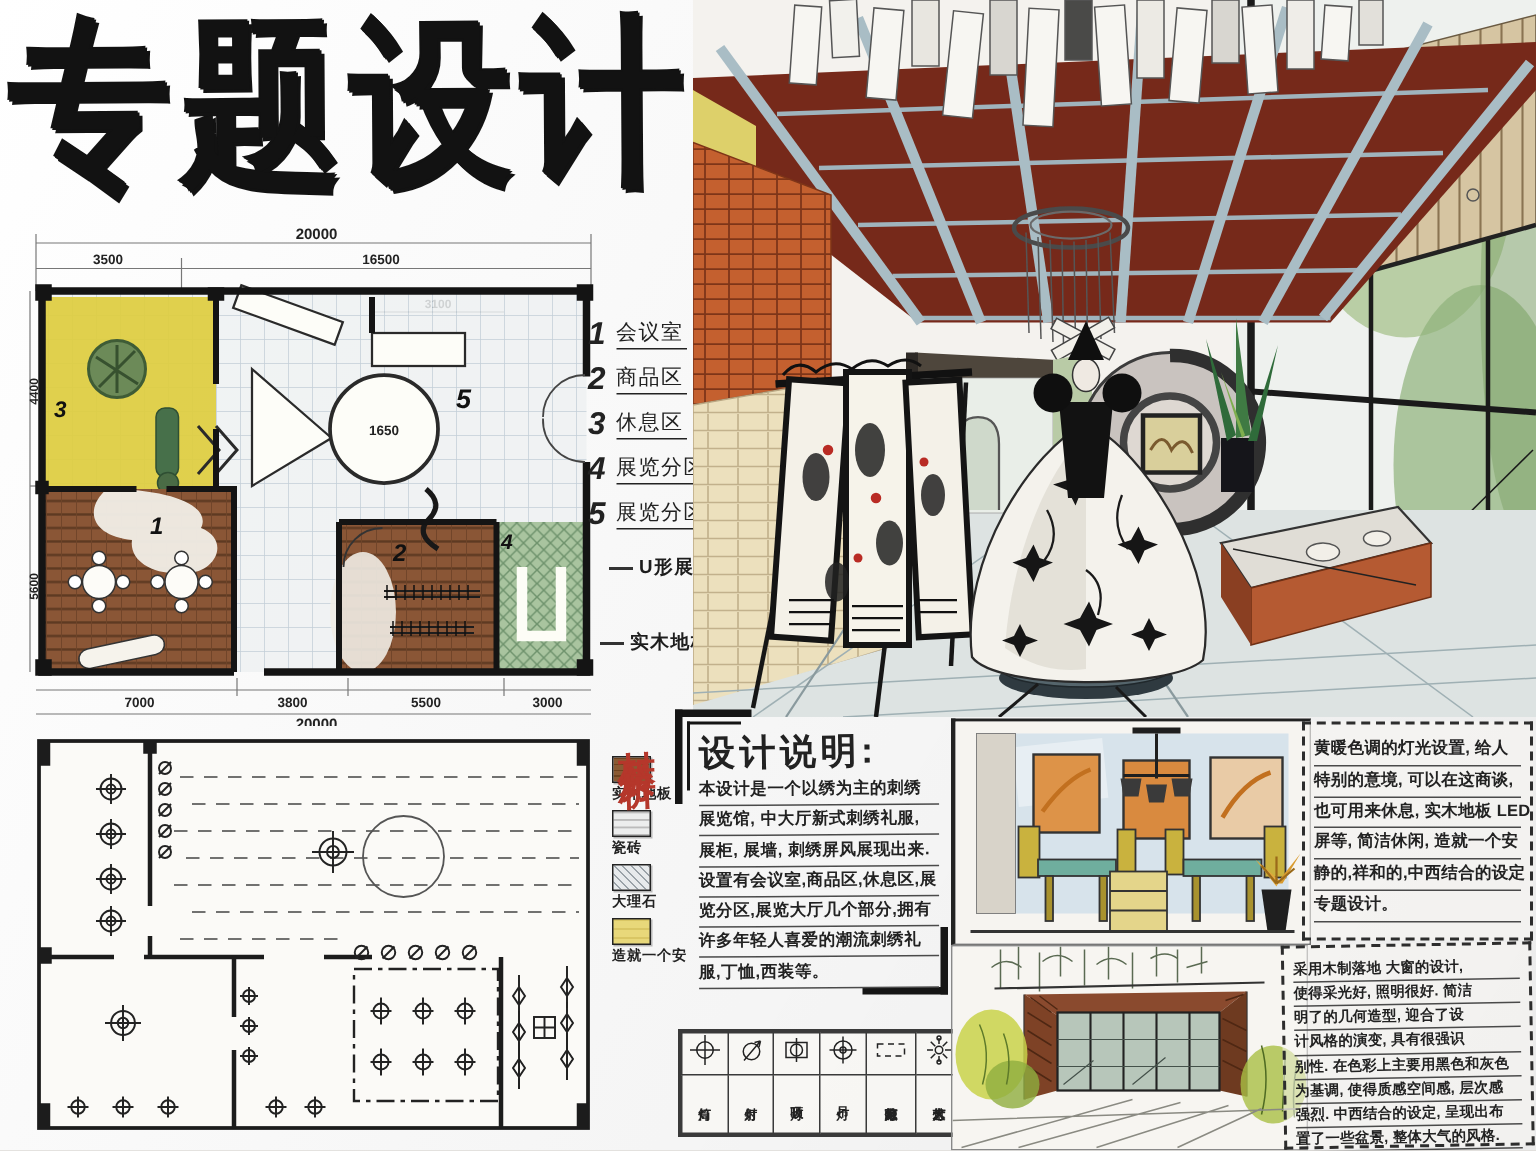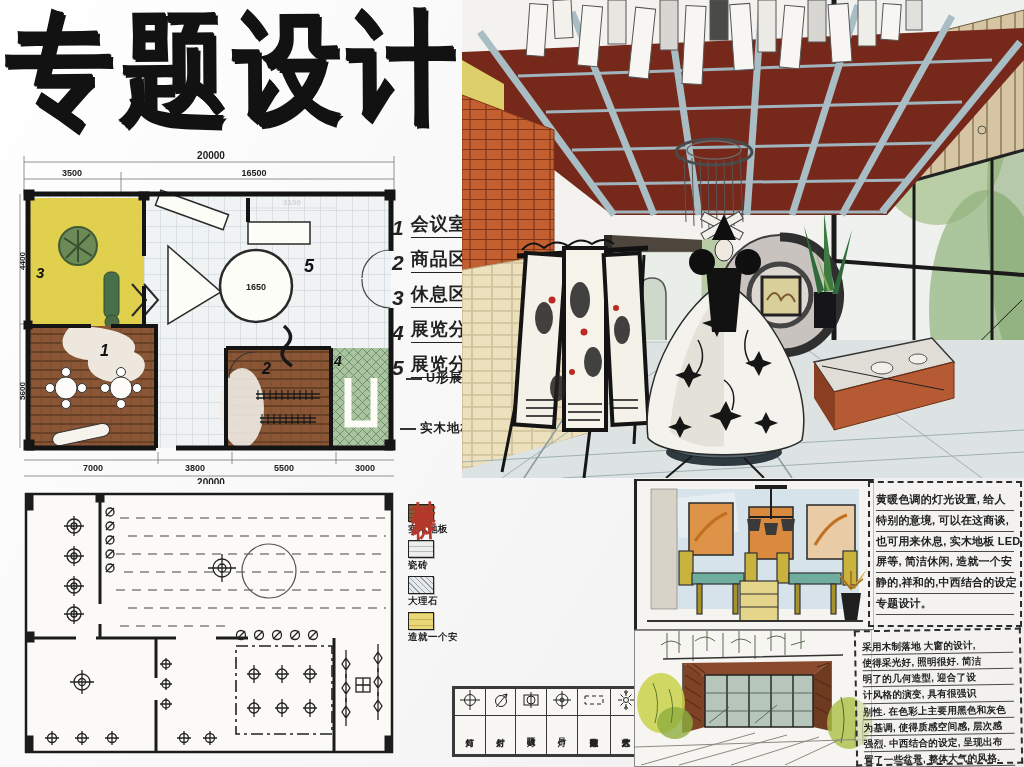--- a/index.html
+++ b/index.html
@@ -11,21 +11,21 @@
 
   
   #title{left:6px;top:2px;width:456px;height:138px;display:flex;align-items:center;justify-content:center;}
   #title .cal{font-size:108px;font-weight:900;letter-spacing:6px;color:#121212;
     transform:scaleY(1.12) rotate(-.4deg);text-shadow:2px 2px 0 #121212,-1px -1px 0 #121212;white-space:nowrap;}
 
   
   #room-key{left:392px;top:212px;width:116px;}
   .key-row{display:flex;align-items:flex-end;margin-bottom:9px;}
   .key-num{font-size:21px;font-weight:900;font-style:italic;margin-right:7px;line-height:1;}
-  .key-label{font-size:18px;font-weight:700;border-bottom:1.5px solid #222;padding:0 2px 1px 0;letter-spacing:1px;}
+  .key-label{font-size:14px;font-weight:400;border-bottom:1.5px solid #222;padding:0 2px 1px 0;letter-spacing:1px;}
 
   .plan-anno{position:absolute;font-size:12.5px;font-weight:700;color:#1d1d1d;letter-spacing:1px;white-space:nowrap;}
   .plan-anno:before{content:"";display:inline-block;width:16px;height:2px;background:#333;vertical-align:middle;margin-right:4px;}
 
   
   #materials{left:398px;top:480px;width:62px;height:286px;}
   #mat-title{writing-mode:vertical-rl;text-orientation:upright;font-size:25px;font-weight:900;
     letter-spacing:5px;line-height:1;margin-left:12px;transform:rotate(-2deg);}
   .mat-item{margin:4px 0 0 10px;}
   .mat-sw{width:24px;height:16px;border:1.5px solid #222;box-shadow:1px 1px 0 rgba(0,0,0,.25);}
@@ -525,20 +525,32 @@
     <div class="mat-item">
       <div class="mat-sw sw-marble"></div>
       <div class="mat-label">大理石</div>
     </div>
     <div class="mat-item">
       <div class="mat-sw sw-laminate"></div>
       <div class="mat-label">造就一个安</div>
     </div>
   </div>
 
+  <div id="design-notes" class="abs">
+    <div class="corner-tl"></div>
+    <div class="corner-br"></div>
+    <div id="dn-title">设计说明:</div>
+    <div class="dn-line">本设计是一个以绣为主的刺绣</div>
+    <div class="dn-line">展览馆, 中大厅新式刺绣礼服,</div>
+    <div class="dn-line">展柜, 展墙, 刺绣屏风展现出来.</div>
+    <div class="dn-line">设置有会议室,商品区,休息区,展</div>
+    <div class="dn-line">览分区,展览大厅几个部分,拥有</div>
+    <div class="dn-line">许多年轻人喜爱的潮流刺绣礼</div>
+    <div class="dn-line">服,丁恤,西装等。</div>
+  </div>
 
   <div id="lamp-legend" class="abs">
     <table>
       <tbody>
           <tr>
         <td class="sym-cell">
           <svg width="20" height="20" viewBox="0 0 20 20" stroke="#222" fill="none">
                 <circle cx="10" cy="10" r="5.5"></circle>
                 <path d="M0 10 h20 M10 0 v20"></path>
               </svg></td>

